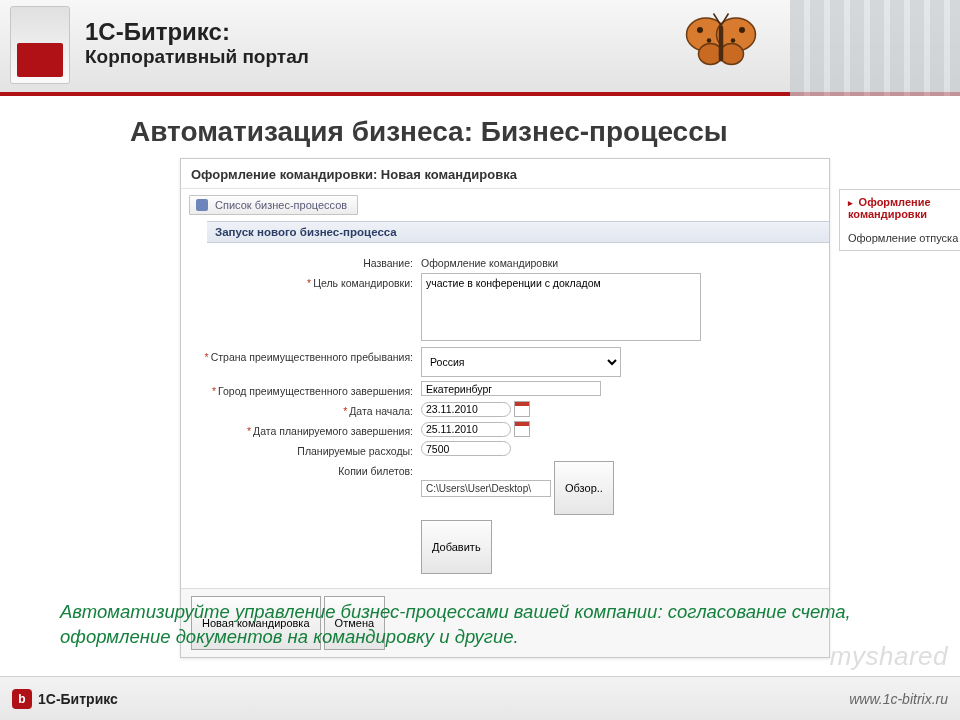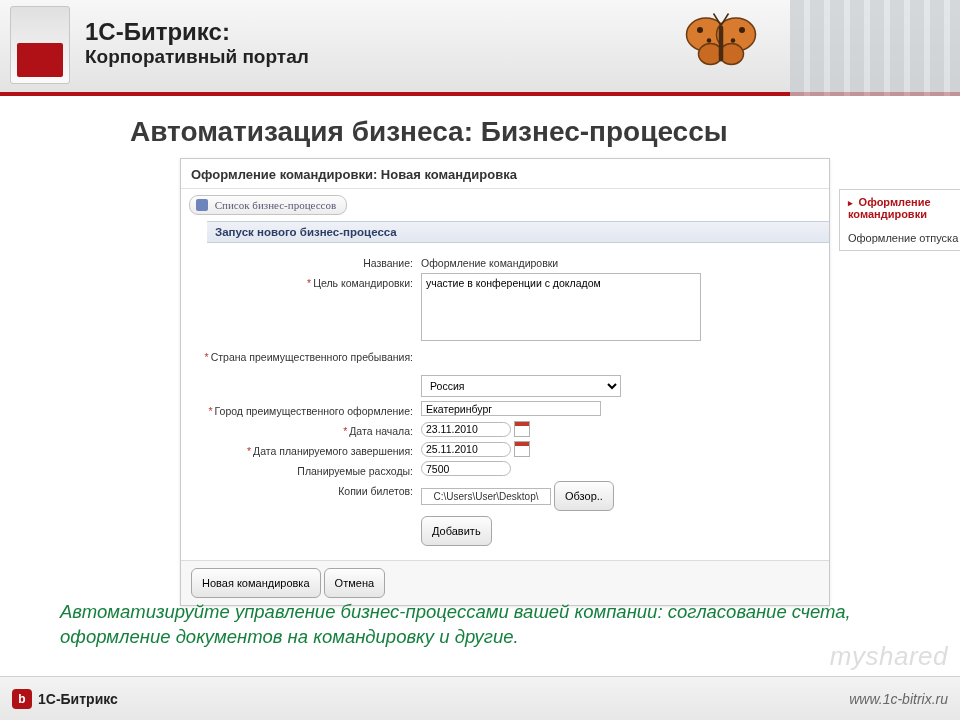--- a/index.html
+++ b/index.html
@@ -71,24 +71,23 @@
     border-bottom:1px solid #e2e2e2;
   }
   .screenshot .toolbar{
     padding:6px 8px;
   }
   .screenshot .list-btn{
     display:inline-block;
     border:1px solid #c4c4c4;
     background:linear-gradient(#fdfdfd,#ececec);
     padding:3px 10px 3px 6px;
-    border-radius:9px;
+    border-radius:1px;
     font-size:11px;
     color:#5a5a7a;
-    font-family:Liberation Serif, serif;
   }
   .list-btn .ic{
     display:inline-block;width:12px;height:12px;
     background:#6e85bc;border-radius:2px;margin-right:4px;
     vertical-align:-2px;
   }
   .side-panel{
     position:absolute; right:-190px; top:30px;
     width:180px;
     border:1px solid #cfcfcf;
@@ -127,38 +126,38 @@
   textarea.inp, input.inp, select.inp{
     border:1px solid #b9b9b9;
     font-family:inherit;
     font-size:10.5px;
     padding:3px 4px;
     background:#fff;
   }
   textarea.inp{ width:280px; height:68px; resize:none;}
   input.inp{ width:180px; height:15px;}
   input.inp.short{ width:90px;border-radius:9px;}
-  select.inp{ width:200px; height:22px;margin-top:28px;}
+  select.inp{ width:200px; height:30px;}
   .date-wrap{ display:inline-flex; align-items:center; gap:3px;}
   .cal-icon{
     width:16px;height:16px;border:1px solid #b0b0b0;
     background:#fff; position:relative;
   }
   .cal-icon::before{content:"";position:absolute;top:0;left:0;right:0;height:4px;background:#c0392b;}
   .file-row{ display:flex; align-items:center; gap:3px;}
   .file-path{
     border:1px solid #b9b9b9; padding:2px 4px; font-size:10px;
-    width:130px; white-space:nowrap; overflow:hidden; background:#fff;text-align:center;
+    width:130px; white-space:nowrap; overflow:hidden; background:#fff;
   }
   .btn{
     border:1px solid #a6a6a6;
     background:linear-gradient(#fdfdfd,#e6e6e6);
-    padding:8px 10px;
+    padding:20px 10px;
     font-size:11px;
-    border-radius:6px;
+    border-radius:0;
     cursor:pointer;
   }
   .footer-btns{
     border-top:1px solid #dcdcdc;
     padding:7px 10px;
     background:#f7f7f7;
   }
   
   .caption{
     position:absolute;
@@ -265,21 +264,21 @@
     <div class="row">
       <div class="lbl"><span class="req">*</span><span>Страна преимущественного пребывания:</span></div>
       <div class="ctrl">
         <select class="inp">
           <option>Россия</option>
         </select>
       </div>
     </div>
 
     <div class="row">
-      <div class="lbl"><span class="req">*</span><span>Город преимущественного оформление:</span></div>
+      <div class="lbl"><span class="req">*</span><span>Город преимущественного завершения:</span></div>
       <div class="ctrl">
         <input class="inp" value="Екатеринбург" style="">
       </div>
     </div>
 
     <div class="row">
       <div class="lbl"><span class="req">*</span><span>Дата начала:</span></div>
       <div class="ctrl date-wrap">
         <input class="inp short" value="23.11.2010" style="">
         <span class="cal-icon"></span>

